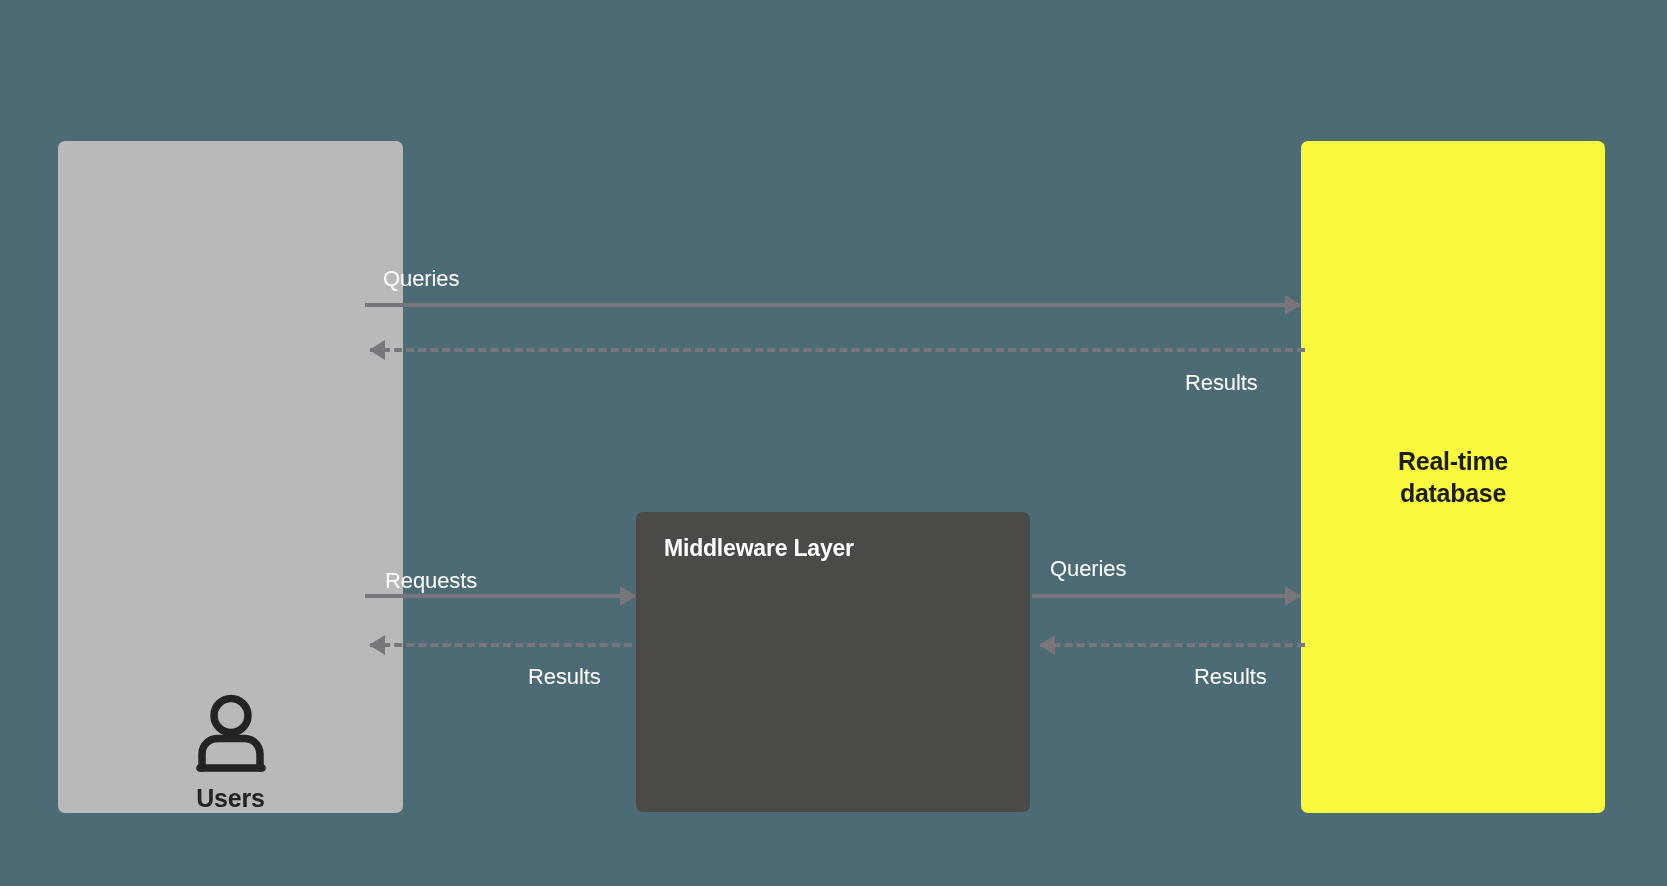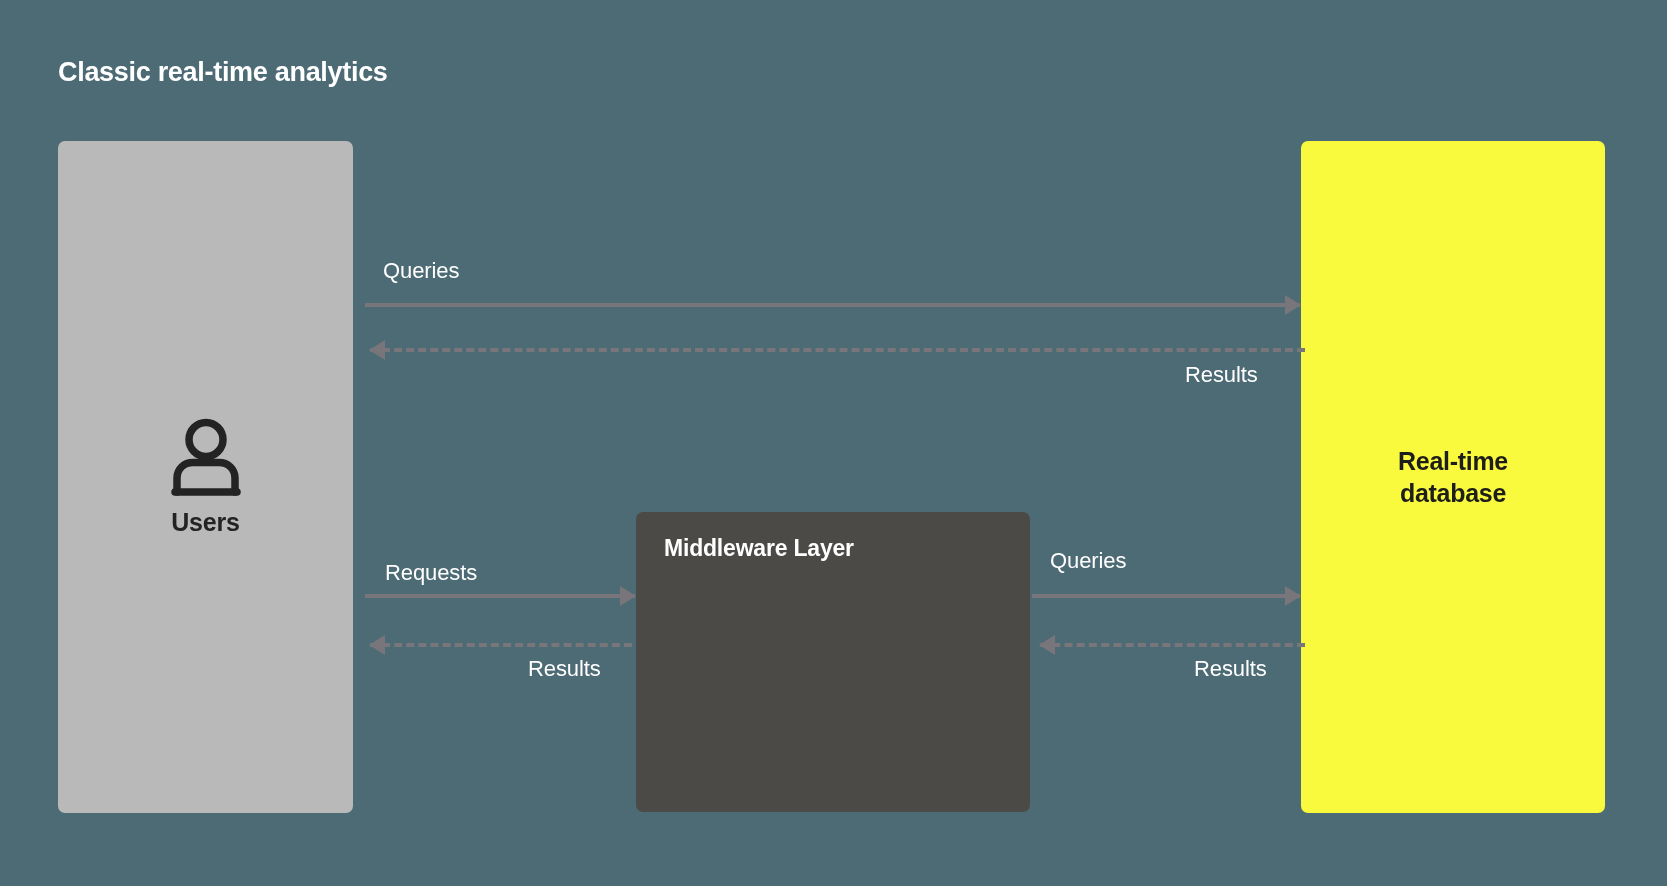--- a/index.html
+++ b/index.html
@@ -15,24 +15,24 @@
   .diagram-title {
     position: absolute; left: 58px; top: 57px;
     font-size: 27px; font-weight: bold; color: #ffffff;
     letter-spacing: -0.3px; white-space: nowrap;
   }
 
   
   .node { position: absolute; border-radius: 7px; }
 
   .node-users {
-    left: 58px; top: 141px; width: 295px; height: 672px;
+    left: 58px; top: 141px; width: 345px; height: 672px;
     background: #b9b9b9;
     display: flex; flex-direction: column;
-    align-items: center; justify-content: center;
+    align-items: center; justify-content: flex-end;
   }
   .users-icon { width: 74px; height: 78px; display: block; }
   .node-users .node-label {
     margin-top: 12px;
     font-size: 25px; font-weight: bold; color: #232323;
     letter-spacing: -0.2px;
   }
 
   .node-middleware {
     left: 636px; top: 512px; width: 394px; height: 300px;
@@ -70,21 +70,21 @@
     border-top: 10px solid transparent;
     border-bottom: 10px solid transparent;
   }
   .arrow-right { right: -1px; border-left: 16px solid #78767a; }
   .arrow-left  { left: -1px;  border-right: 16px solid #78767a; }
 
   
   .edge-label {
     position: absolute;
     font-size: 22px; color: #ffffff;
-    white-space: nowrap; letter-spacing: -0.1px;
+    white-space: nowrap; letter-spacing: -0.1px; margin-top: 8px;
   }
 
   
   #edge-users-db-queries    { left: 365px; right: 367px; top: 303px; }
   #edge-db-users-insights   { left: 370px; right: 362px; top: 348px; }
   #edge-users-mw-requests   { left: 365px; right: 1032px; top: 594px; }
   #edge-mw-users-results    { left: 370px; right: 1035px; top: 643px; }
   #edge-mw-db-queries       { left: 1032px; right: 367px; top: 594px; }
   #edge-db-mw-results       { left: 1040px; right: 362px; top: 643px; }
 
@@ -93,21 +93,20 @@
   #label-requests      { left: 385px; top: 560px; }
   #label-results-left  { left: 528px; top: 656px; }
   #label-queries-mid   { left: 1050px; top: 548px; }
   #label-results-right { left: 1194px; top: 656px; }
 </style>
 </head>
 <body>
 
 <div id="canvas">
 
-  <div class="diagram-title">Classic real-time analytics</div>
 
   <div class="node node-users">
     <span class="icon-wrap">
       <svg class="users-icon" viewBox="0 0 74 78" xmlns="http://www.w3.org/2000/svg">
         <circle cx="37" cy="21.5" r="17" fill="none" stroke="#232323" stroke-width="7.5"></circle>
         <path d="M8 74 V60 C8 51 15 44.5 24 44.5 H50 C59 44.5 66 51 66 60 V74" fill="none" stroke="#232323" stroke-width="7.5" stroke-linecap="round" stroke-linejoin="round"></path>
         <line x1="6" y1="74" x2="68" y2="74" stroke="#232323" stroke-width="7.5" stroke-linecap="round"></line>
       </svg>
     </span>
     <span class="node-label">Users</span>

